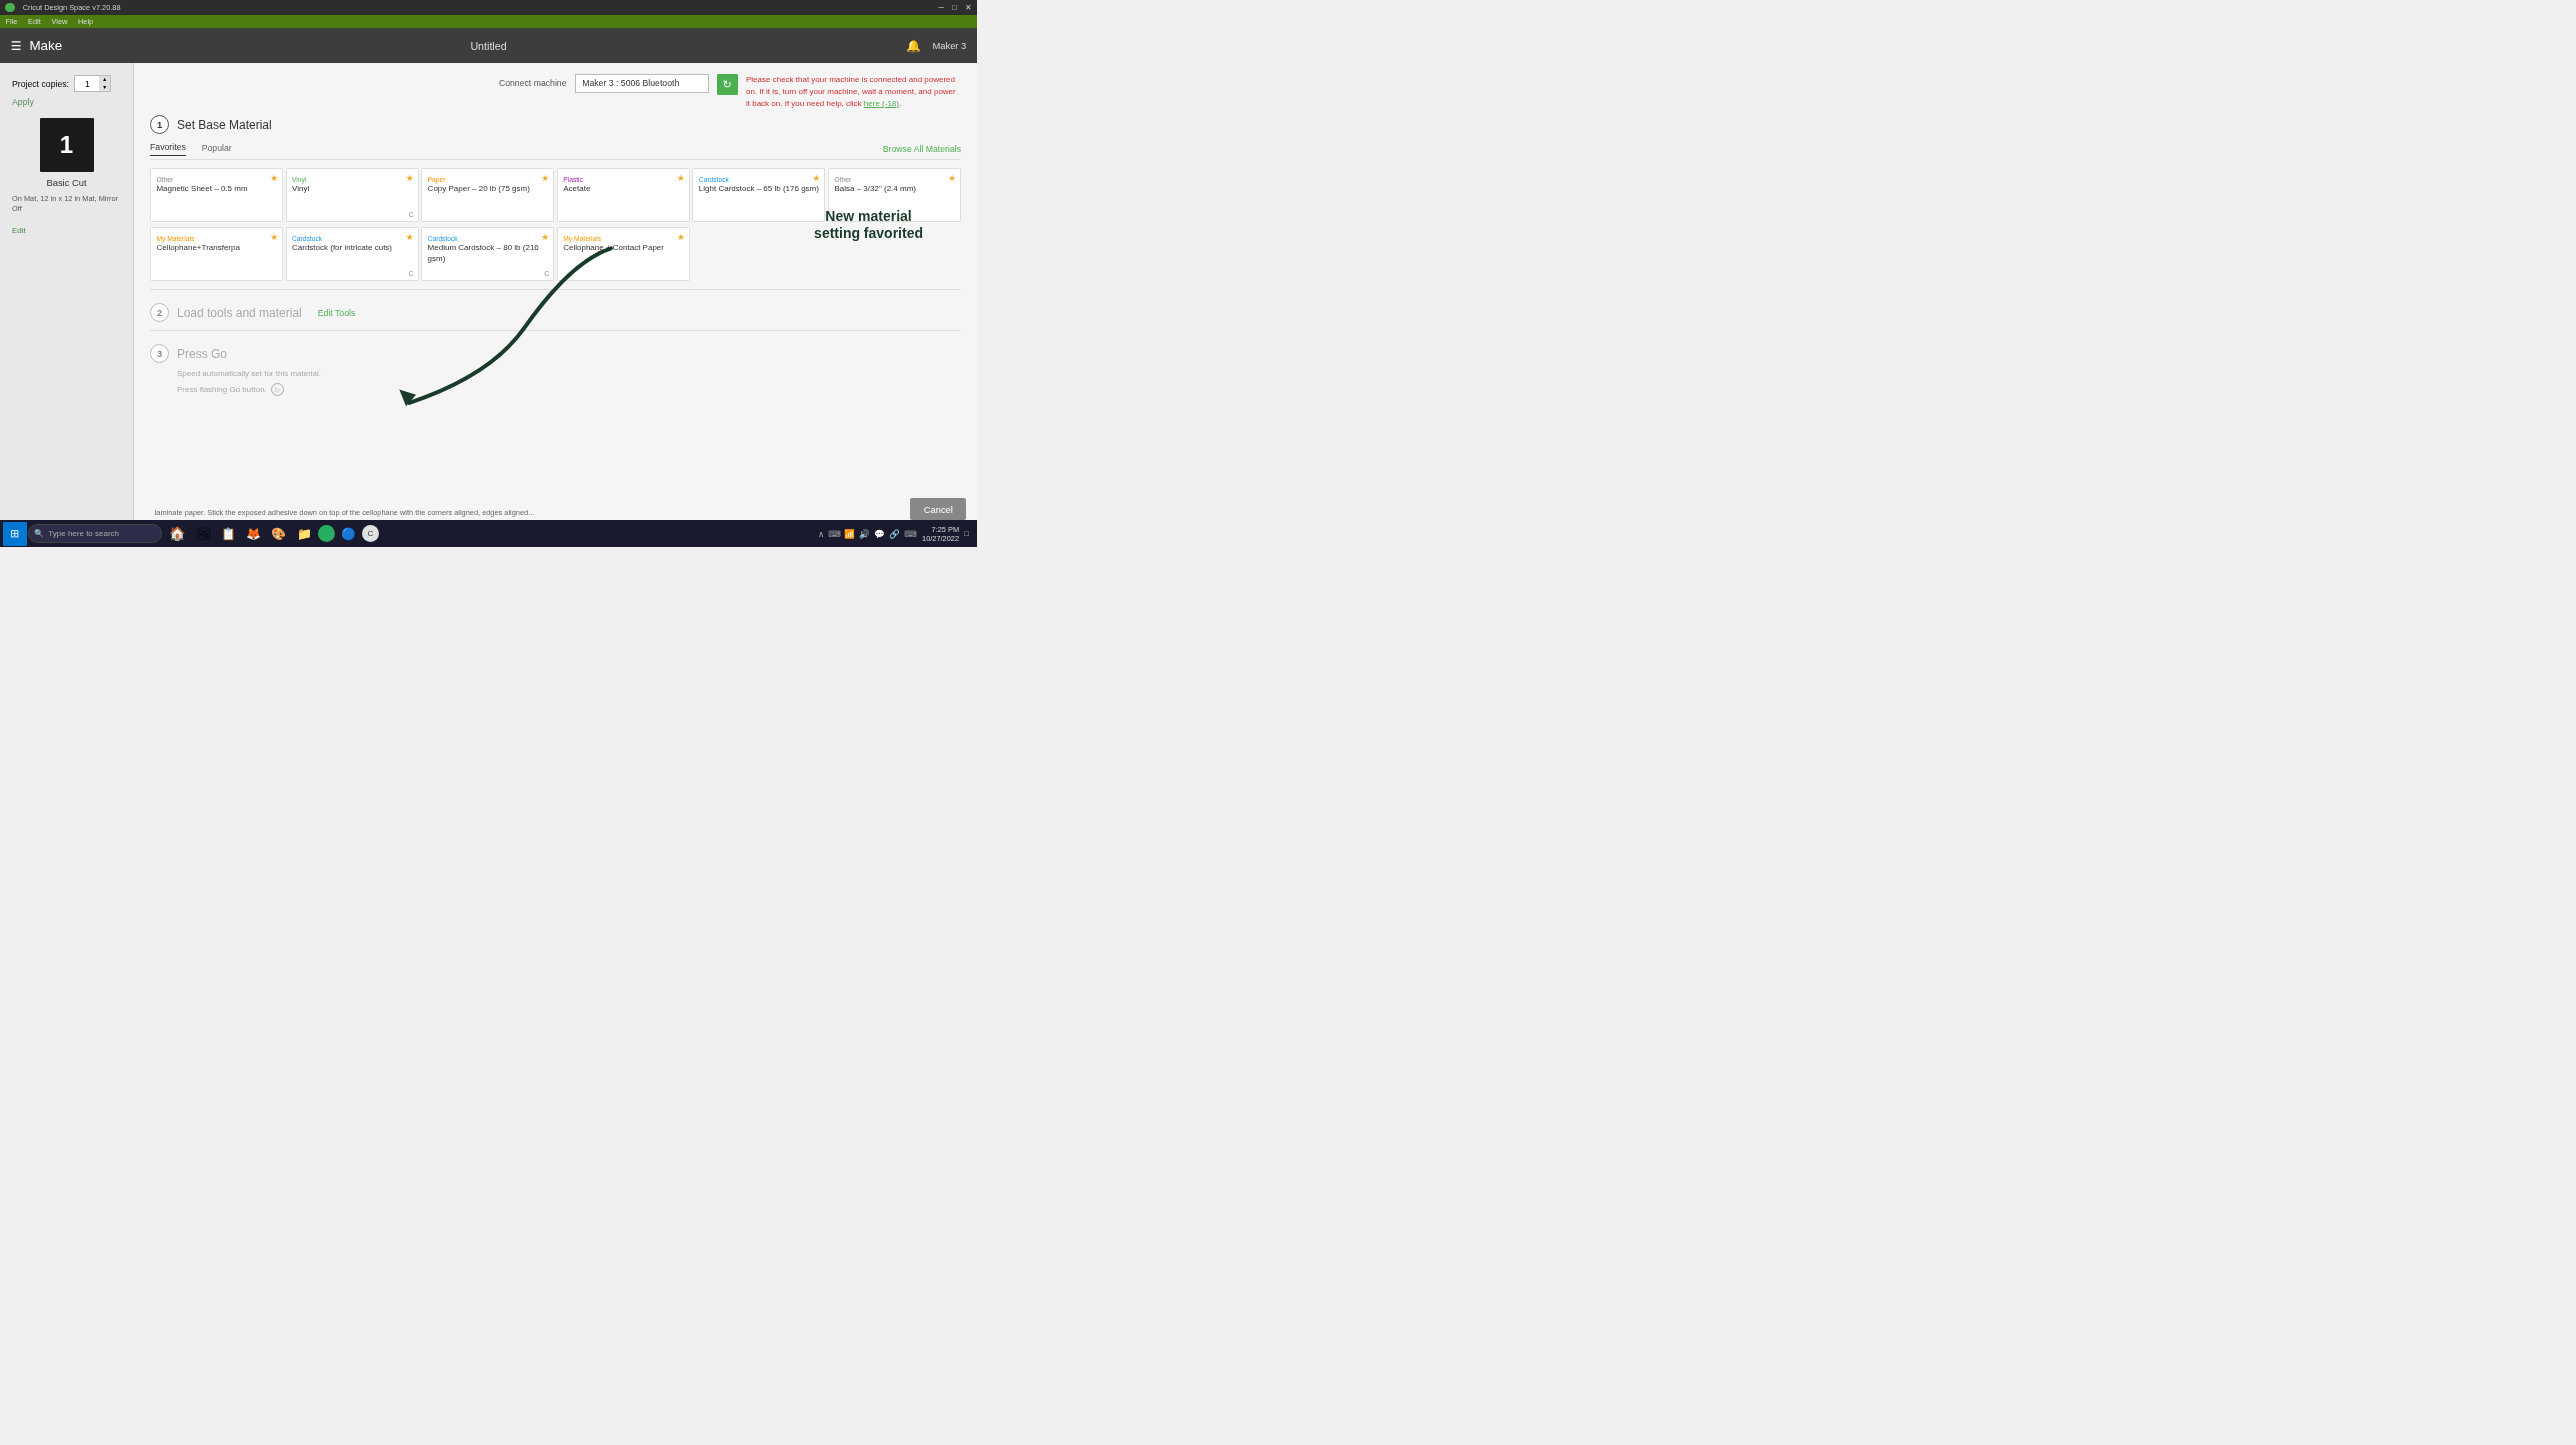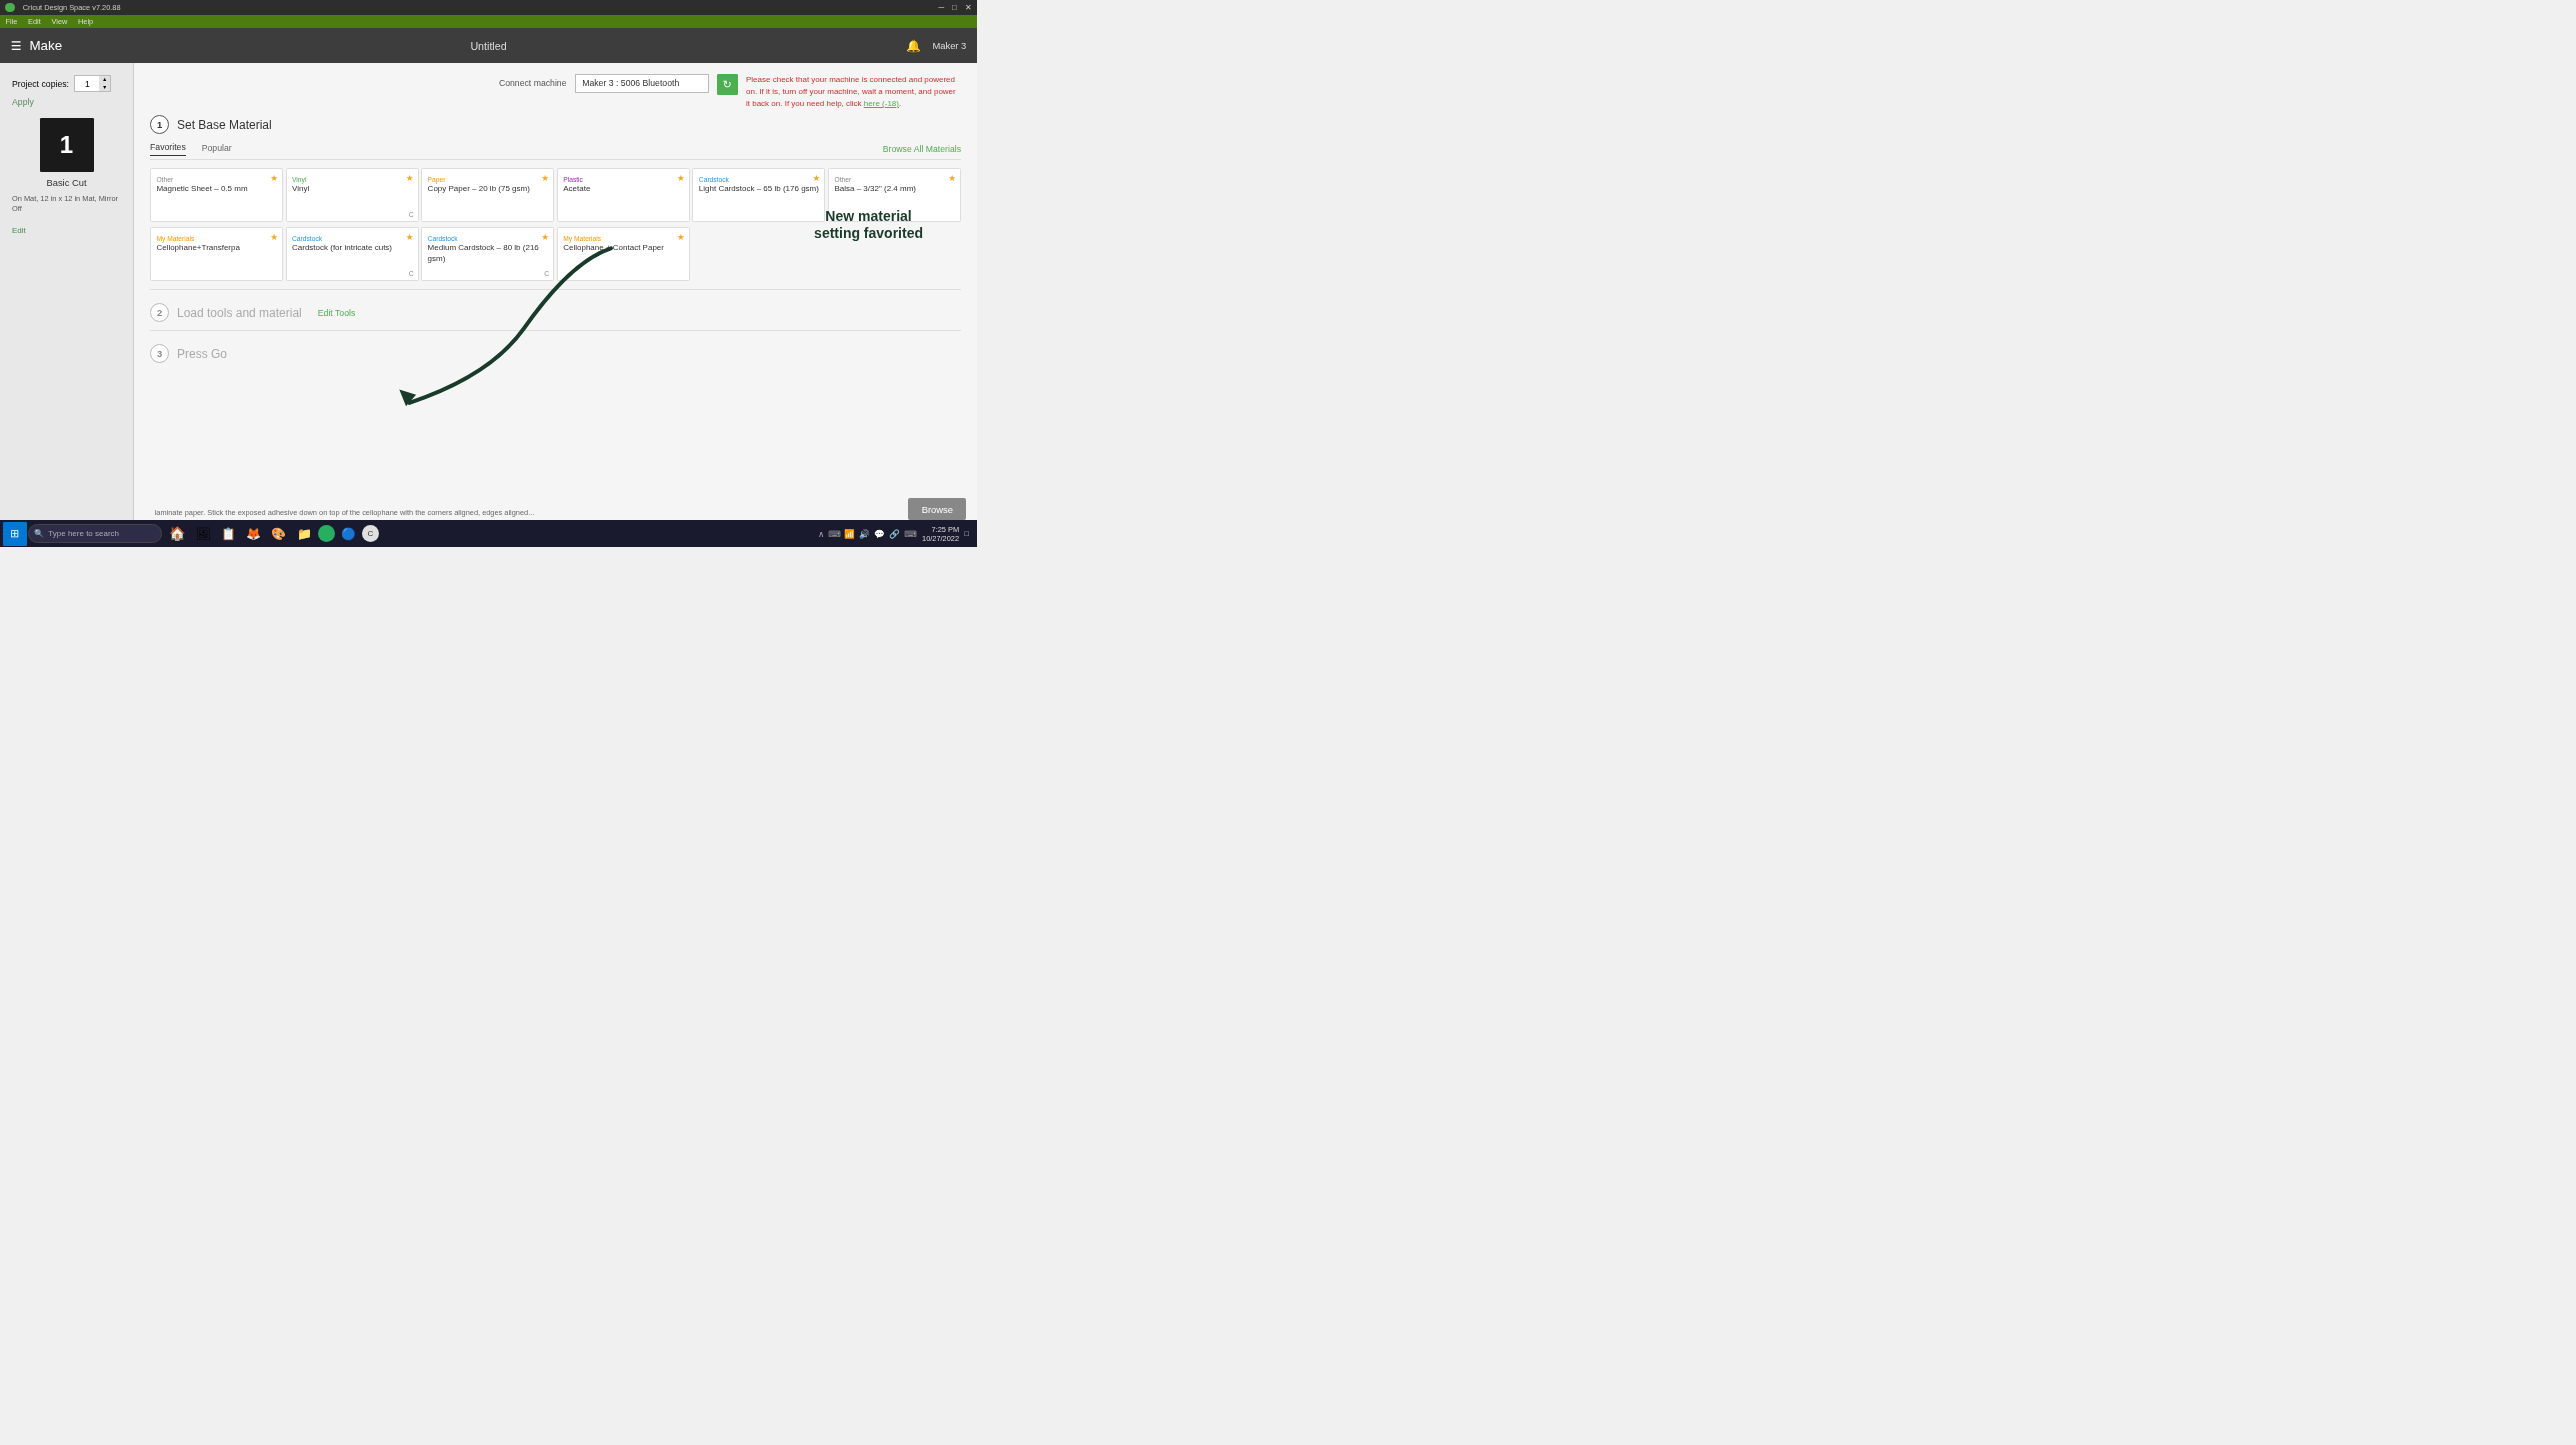--- a/index.html
+++ b/index.html
@@ -406,36 +406,43 @@
 
     <div class="divider-line"></div>
 
     <div class="step-section">
       <div class="section-header">
         <div class="section-number">
           <span>3</span>
         </div>
         <span class="section-title" style="color:#aaa;">Press Go</span>
       </div>
+      <div style="padding-left:27px;">
+        <div class="press-go-desc">Speed automatically set for this material.</div>
+        <div class="go-button-placeholder">
+          <span>Press flashing Go button.</span>
+          <div class="go-play-icon">▷</div>
+        </div>
+      </div>
     </div>
 
   </div>
 </div>
 
 <svg class="arrow-overlay" viewBox="0 0 600 320" style="position:absolute;top:208px;left:255px;width:470px;height:215px;pointer-events:none;">
   <path d="M 480 60 Q 420 80 350 180 Q 300 250 180 290" stroke="#1a3a2a" stroke-width="6" fill="none" stroke-linecap="round"></path>
   <polygon points="175,295 165,270 190,278" fill="#1a3a2a"></polygon>
 </svg>
 
 <div style="position:absolute;top:208px;right:54px;pointer-events:none;">
   <div class="annotation-text">New material<br>setting favorited</div>
 </div>
 
 <div class="bottom-bar">
-  <button class="cancel-btn">Browse</button>
+  <button class="cancel-btn">Cancel</button>
 </div>
 
 <div class="bottom-info">laminate paper. Stick the exposed adhesive down on top of the cellophane with the corners aligned, edges aligned...</div>
 
 <div class="taskbar">
   <div class="taskbar-start">
     <span>⊞</span>
   </div>
   <div class="taskbar-search">
     <span>🔍</span>

